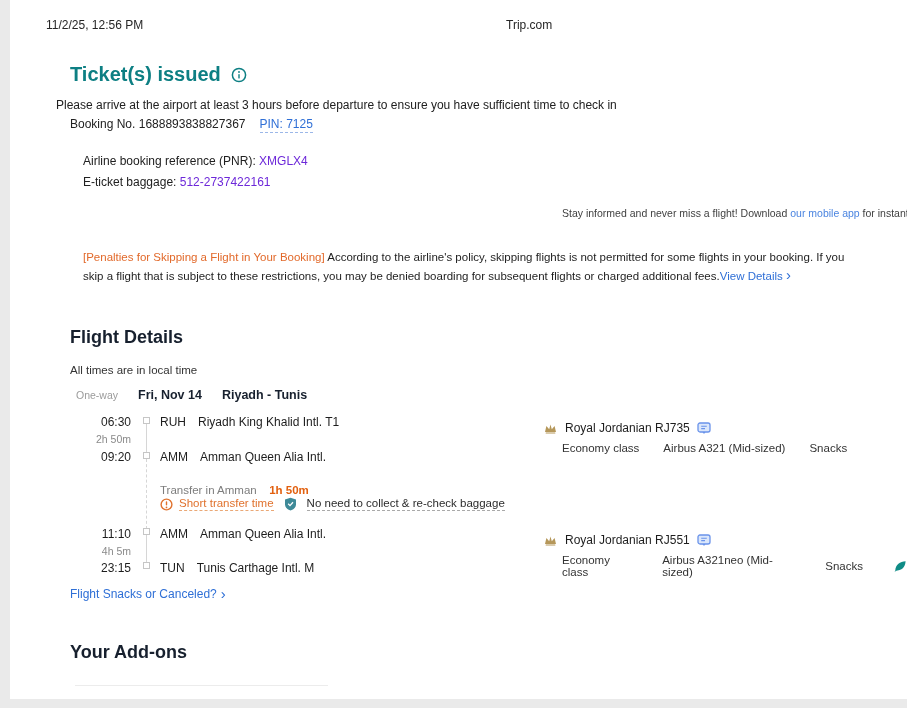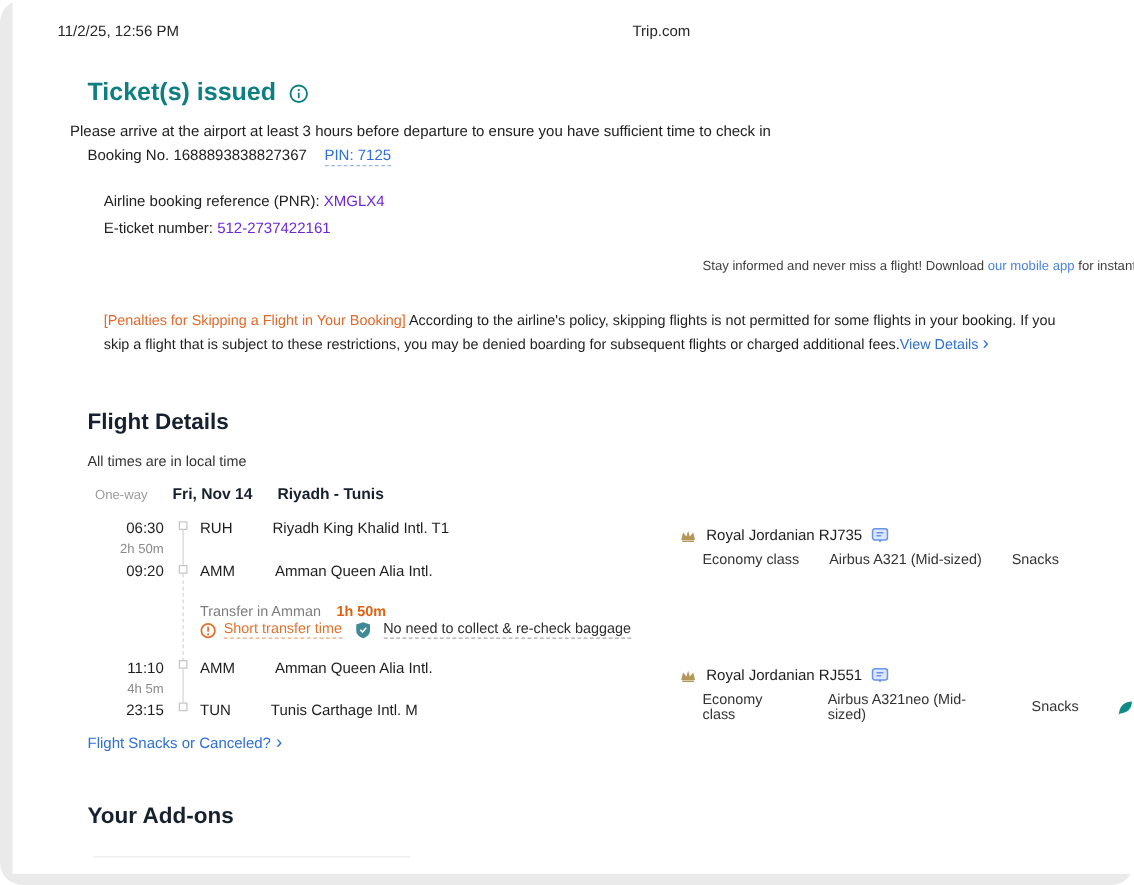--- a/index.html
+++ b/index.html
@@ -1,18 +1,18 @@
 <!DOCTYPE html>
 <html><head>
 <meta charset="utf-8">
 <style>
   * { margin:0; padding:0; box-sizing:border-box; }
   html,body { background:#fff; }
   body { font-family:"Liberation Sans", sans-serif; }
-  .canvas { position:relative; width:907px; height:708px; background:#fff; overflow:hidden;border-radius:18px; }
+  .canvas { position:relative; width:907px; height:708px; background:#fff; overflow:hidden; }
   .page-edge { position:absolute; background:#eaeaea; }
   .edge-left { left:0; top:0; width:10px; height:708px; }
   .edge-bottom { left:0; top:699px; width:907px; height:9px; }
   .abs { position:absolute; }
 
   .print-meta { font-size:12px; font-weight:500; color:#262626; }
   .ticket-title { font-size:20px; font-weight:700; color:#0d7f83; display:flex; align-items:center; gap:10px; }
   .body-text { font-size:12px; color:#212121; }
   .booking-row { display:flex; align-items:baseline; gap:14px; font-size:12px; color:#212121; }
   .pin-link { color:#2f6fd6; border-bottom:1px dashed #9bb7e8; padding-bottom:1px; cursor:pointer; }
@@ -23,21 +23,21 @@
   .penalties { width:772px; font-size:11.5px; line-height:19px; color:#1e1e1e; }
   .penalties .tag { color:#e2692a; }
   .penalties .vlink { color:#2f6fd6; cursor:pointer; }
   .section-title { font-size:18px; font-weight:700; color:#17202e; }
   .small-note { font-size:11.5px; color:#333; }
   .journey-head { display:flex; align-items:baseline; gap:20px; }
   .trip-type { font-size:10.5px; color:#9b9b9b; }
   .journey-bold { font-size:12.5px; font-weight:700; color:#17202e; }
   .time-col { width:36px; text-align:right; font-size:12px; color:#1d1d1d; }
   .dur-col { width:36px; text-align:right; font-size:10.5px; color:#8a8a8a; }
-  .airport-row { display:flex; align-items:baseline; font-size:12px; color:#1d1d1d;gap:20px; }
+  .airport-row { display:flex; align-items:baseline; font-size:12px; color:#1d1d1d; }
   .airport-row .code { font-weight:500; margin-right:12px; }
   .tl-square { width:7px; height:7px; border:1.5px solid #c6c6c6; background:#fff; }
   .tl-line-solid { width:0; border-left:1.5px solid #d6d6d6; }
   .tl-line-dashed { width:0; border-left:1.5px dashed #d6d6d6; }
   .transfer-label { font-size:11.5px; color:#7d7d7d; }
   .transfer-dur { font-size:11.5px; font-weight:700; color:#e2600f; margin-left:8px; }
   .transfer-warn { display:flex; align-items:center; gap:6px; font-size:11.5px; }
   .warn-link { color:#e0722e; border-bottom:1px dashed #eaa876; padding-bottom:1px; cursor:pointer; }
   .bag-note { color:#2c2c2c; border-bottom:1px dashed #a9a9a9; padding-bottom:1px; cursor:pointer; margin-left:4px; }
   .airline-row { display:flex; align-items:center; gap:7px; font-size:12px; color:#1d1d1d;text-align:center; }
@@ -73,21 +73,21 @@
 
   <div class="abs booking-row" style="left:70px; top:117px;">
     <span>Booking No. 1688893838827367</span>
     <span class="pin-link">PIN: 7125</span>
   </div>
 
   <div class="abs ref-line" style="left:83px; top:151px;">
     <span>Airline booking reference (PNR): </span><b>XMGLX4</b>
   </div>
   <div class="abs ref-line" style="left:83px; top:172px;">
-    <span>E-ticket number: </span><b>512-2737422161</b>
+    <span>E-ticket baggage: </span><b>512-2737422161</b>
   </div>
 
   <div class="abs promo" style="left:562px; top:207px;">
     <span>Stay informed and never miss a flight! Download </span><span class="link">our mobile app</span><span> for instant upd</span>
   </div>
 
   <div class="abs penalties" style="left:83px; top:248px;">
     <span class="tag">[Penalties for Skipping a Flight in Your Booking]</span><span> According to the airline's policy, skipping flights is not permitted for some flights in your booking. If you skip a flight that is subject to these restrictions, you may be denied boarding for subsequent flights or charged additional fees.</span><span class="vlink"><span>View Details</span> <span class="chev">›</span></span>
   </div>
 

